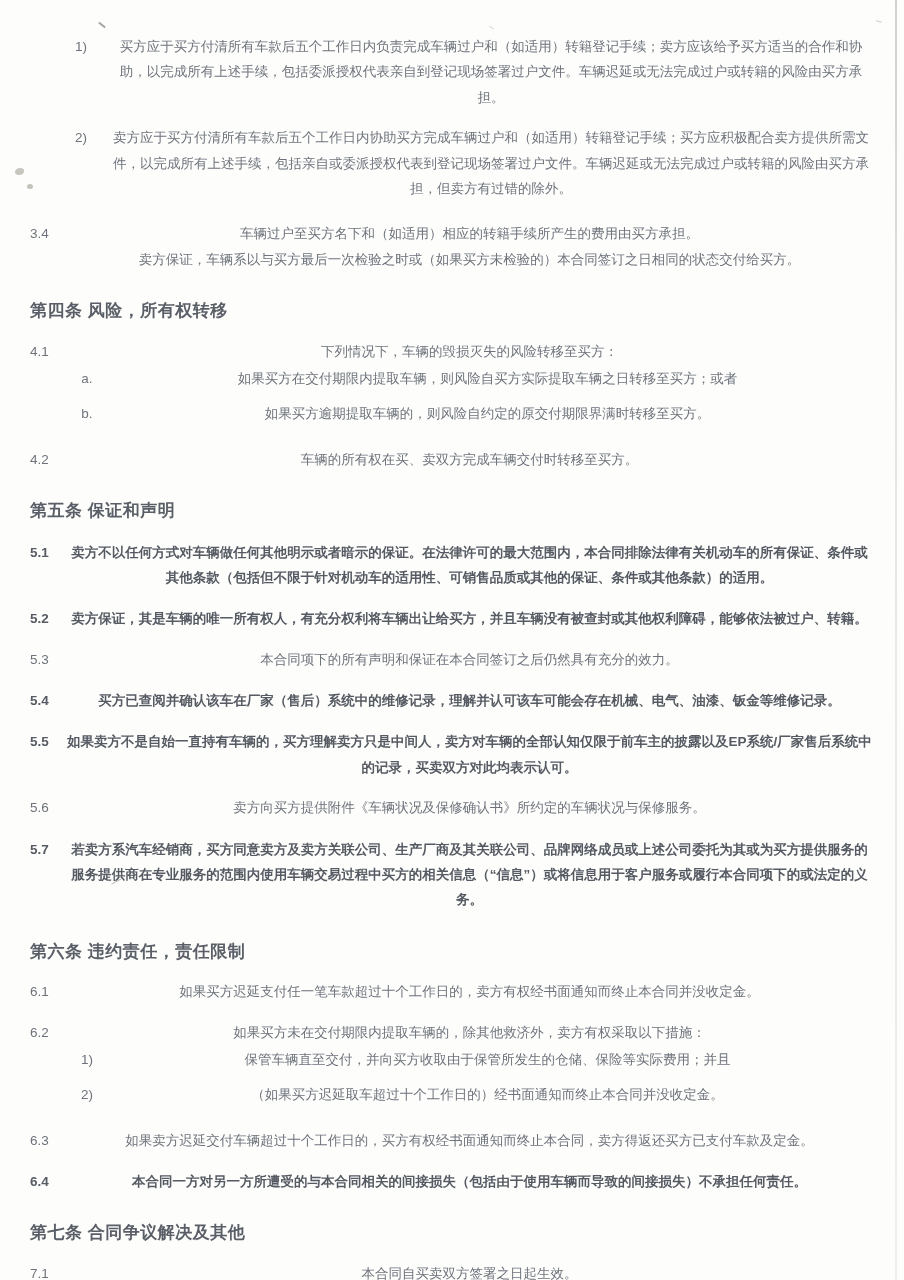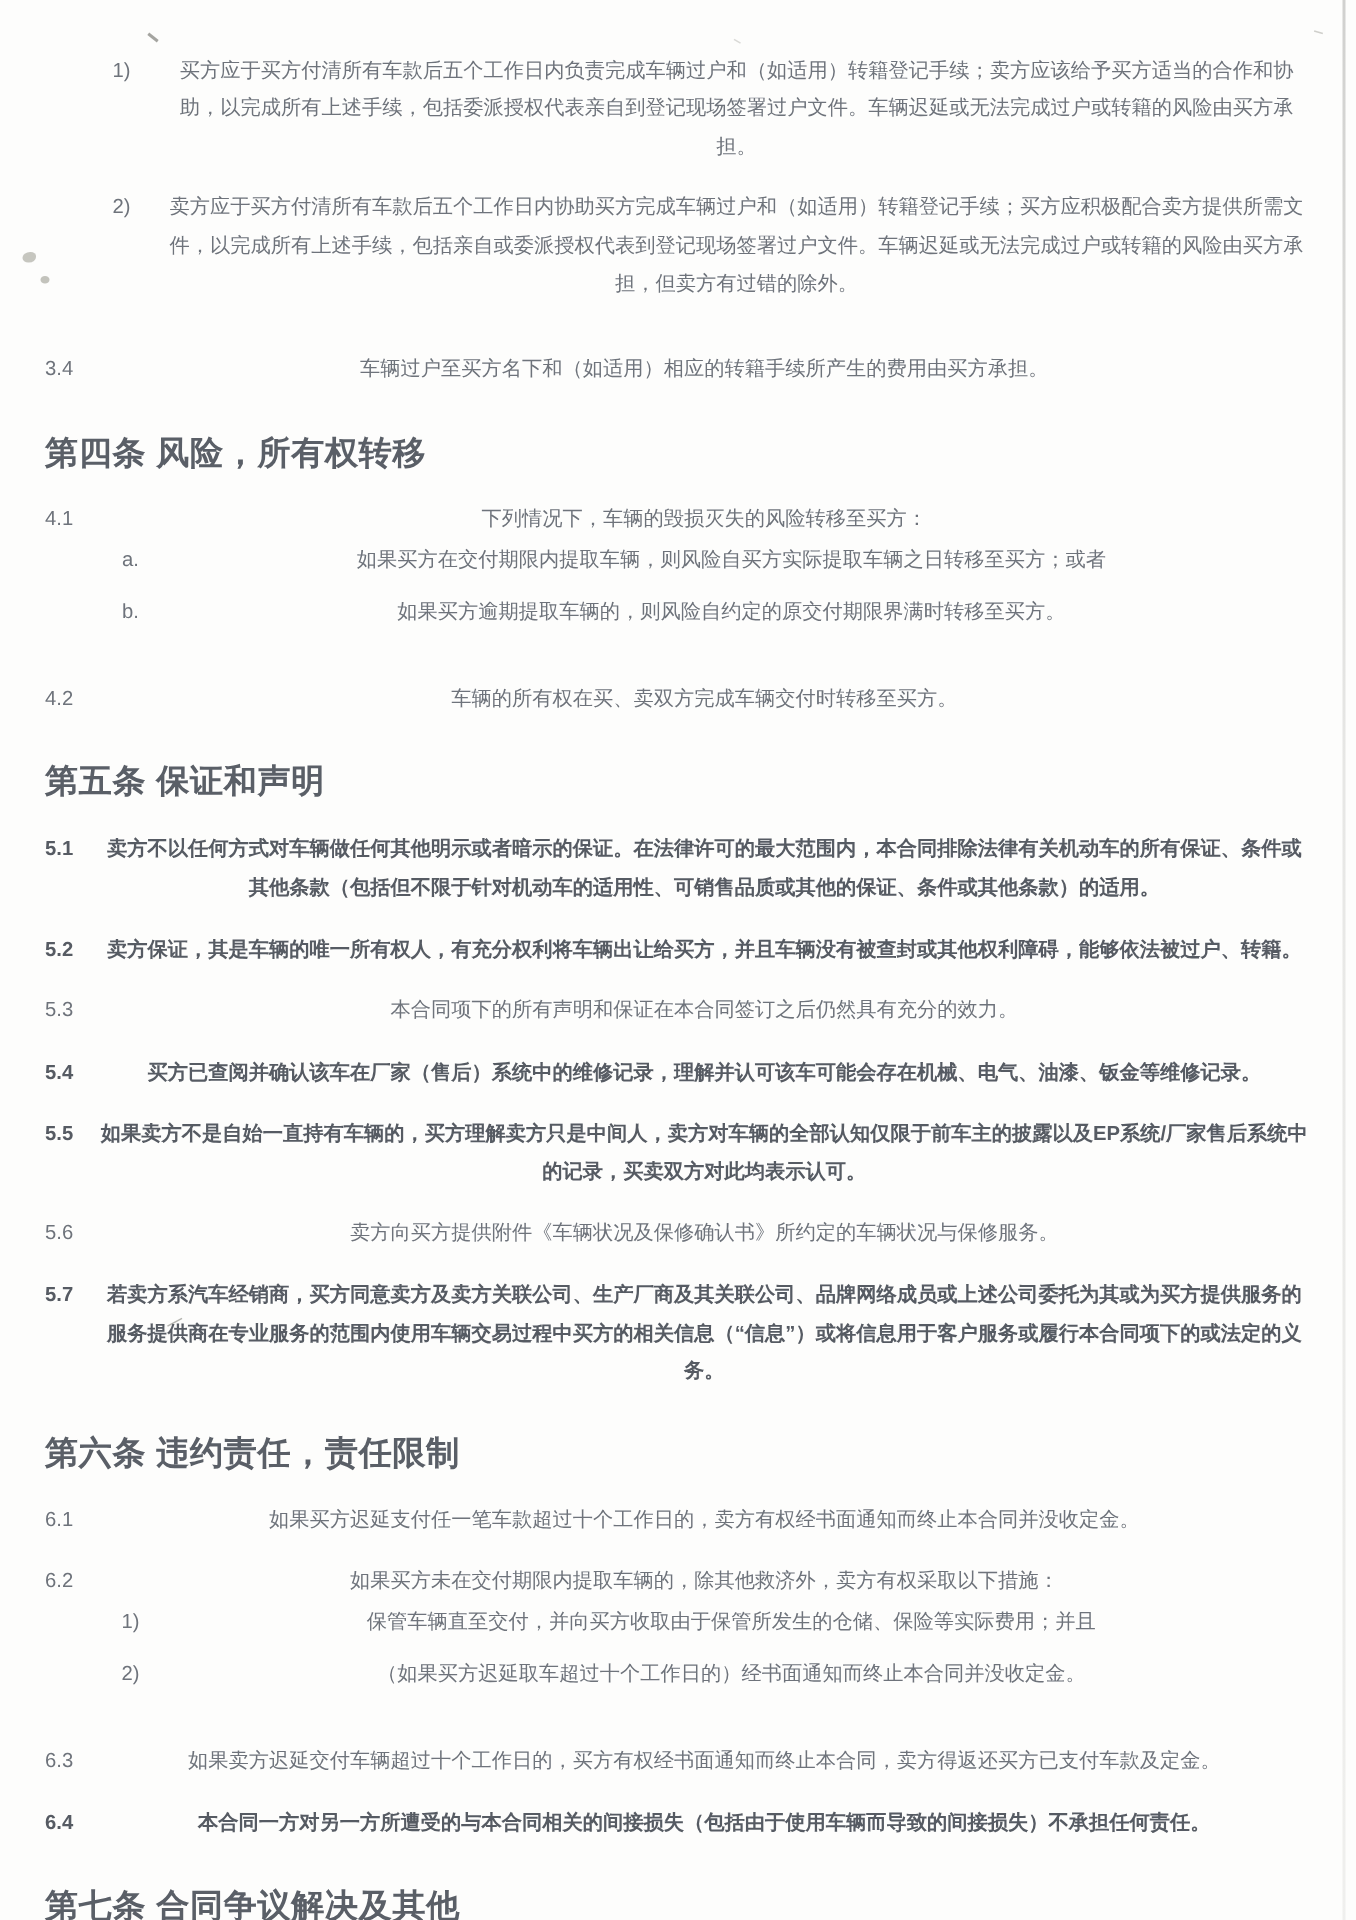--- a/index.html
+++ b/index.html
@@ -21,26 +21,26 @@
   .row{display:flex;align-items:flex-start;margin-top:15px;}
   .row .n{flex:0 0 35px;}
   .row .t{flex:1;margin:0;text-align:center;}
   p{margin:0;}
   
   .indent1 .n{margin-left:45px;flex:0 0 33px;}
   
   .subrow{display:flex;margin-top:10px;}
   .subrow .sn{flex:0 0 28px;margin-left:8px;}
   .subrow p{flex:1;}
-  .gap-lg{margin-top:32px;}
+  .gap-lg{margin-top:20px;}
   
   .b{font-weight:bold;color:#565b63;margin-top:16px;}
   
   .h{
-    font-size:22px;font-weight:bold;color:#5a5f67;
+    font-size:17px;font-weight:bold;color:#5a5f67;
     margin:26px 0 0 0;letter-spacing:.5px;line-height:1.5;
   }
   
   .edge-r{
     position:absolute;top:0;bottom:0;right:7px;width:2px;
     background:linear-gradient(to bottom,#c9c9c7,#e3e3e1 40%,#ededeb);
     opacity:.85;
   }
   .speck{position:absolute;pointer-events:none;}
   .sp1{left:98px;top:24px;width:8px;border-top:2px solid #8d8d88;transform:rotate(38deg);opacity:.8;}
@@ -70,20 +70,21 @@
     </div>
     <div class="row indent1">
       <span class="n">2)</span>
       <p class="t">卖方应于买方付清所有车款后五个工作日内协助买方完成车辆过户和（如适用）转籍登记手续；买方应积极配合卖方提供所需文件，以完成所有上述手续，包括亲自或委派授权代表到登记现场签署过户文件。车辆迟延或无法完成过户或转籍的风险由买方承担，但卖方有过错的除外。</p>
     </div>
 
     <div class="row gap-lg">
       <span class="n">3.4</span>
       <div class="t">
         <p>车辆过户至买方名下和（如适用）相应的转籍手续所产生的费用由买方承担。</p>
+        <p>卖方保证，车辆系以与买方最后一次检验之时或（如果买方未检验的）本合同签订之日相同的状态交付给买方。</p>
       </div>
     </div>
 
     <h2 class="h">第四条 风险，所有权转移</h2>
     <div class="row">
       <span class="n">4.1</span>
       <div class="t">
         <p>下列情况下，车辆的毁损灭失的风险转移至买方：</p>
         <div class="subrow" style="margin-top:2px">
           <span class="sn">a.</span>

